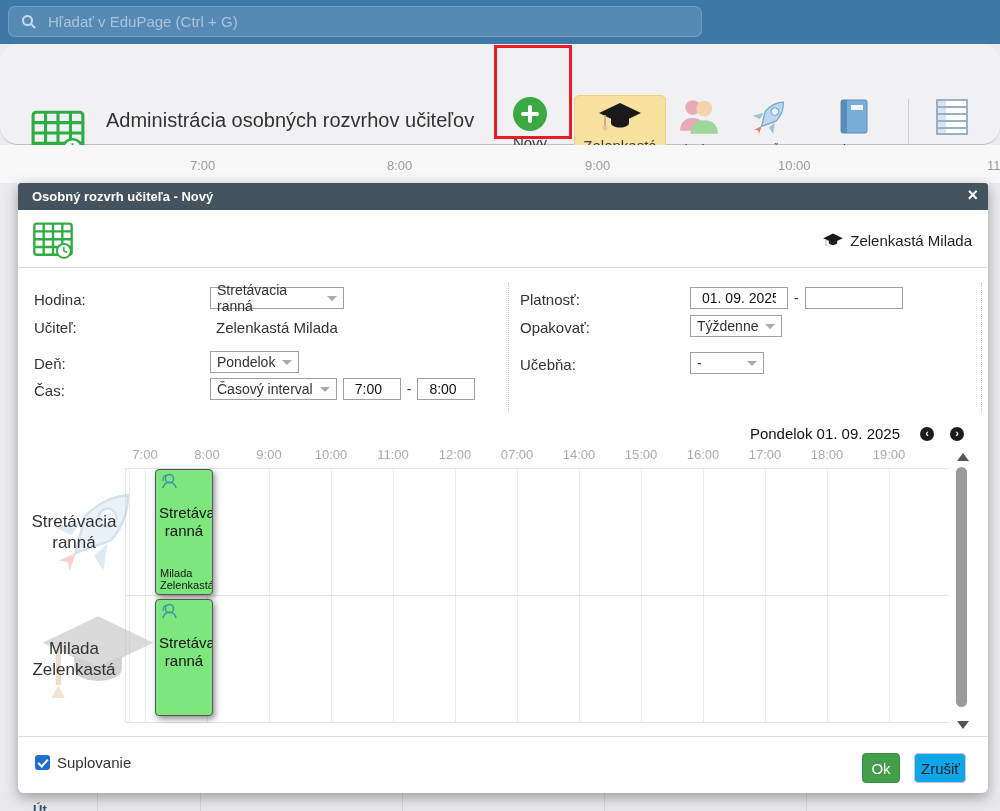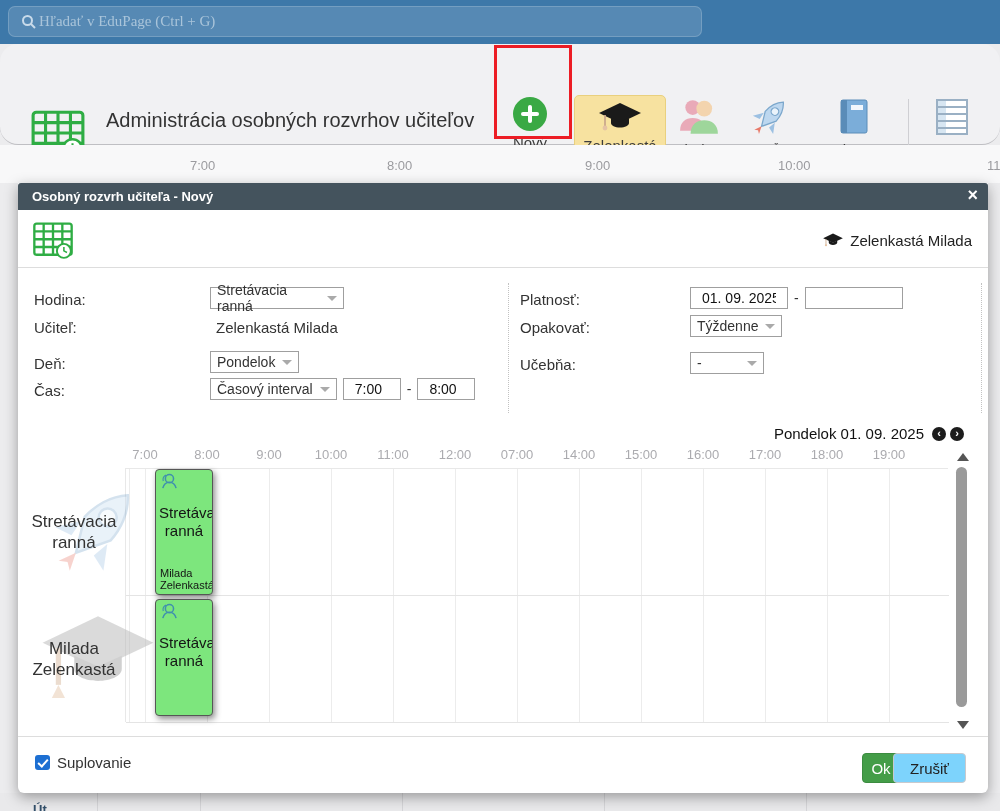--- a/index.html
+++ b/index.html
@@ -5,21 +5,21 @@
   html,body{margin:0;padding:0;}
   #screen{position:relative;width:1000px;height:811px;overflow:hidden;background:#ececee;
           font-family:"Liberation Sans","DejaVu Sans",sans-serif;color:#333;}
   .abs{position:absolute;}
 
   
   .topbar{left:0;top:0;width:1000px;height:44px;background:#3d78a9;}
   .searchbox{position:absolute;left:8px;top:6px;width:694px;height:31px;border-radius:7px;
              background:rgba(255,255,255,.13);border:1px solid rgba(255,255,255,.18);
              display:flex;align-items:center;padding-left:12px;box-sizing:border-box;}
-  .searchbox input{background:transparent;border:none;outline:none;color:#dce9f4;font-size:15px;width:600px;font-family:Liberation Serif, serif;}
+  .searchbox input{background:transparent;border:none;outline:none;color:#dce9f4;font-size:15px;width:600px;margin-left:9px;font-family:Liberation Sans, sans-serif;}
   .searchbox input::placeholder{color:#a9c4da;}
 
   
   .appheader{left:0;top:44px;width:1000px;height:101px;background:#f1f1f3;border-bottom:1px solid #bfbfc3;box-sizing:border-box;border-radius:18px;}
   .apptitle{position:absolute;left:106px;top:63px;width:370px;font-size:20px;line-height:27px;color:#333;}
   .hbtn{position:absolute;display:flex;flex-direction:column;align-items:center;cursor:pointer;}
   .hbtn .lbl{font-size:15px;color:#3c3c3c;margin-top:3px;text-align:center;line-height:17px;white-space:nowrap;}
   .plus-circle{width:34px;height:34px;border-radius:50%;background:#3aa944;position:relative;}
   .plus-circle::before,.plus-circle::after{content:"";position:absolute;background:#fff;border-radius:2px;}
   .plus-circle::before{left:8px;top:15px;width:18px;height:4px;}
@@ -51,21 +51,21 @@
   
   .flabel{position:absolute;font-size:15px;color:#333;}
   .fctl{position:absolute;display:flex;align-items:center;gap:6px;font-size:14px;}
   .sel{height:22px;border:1px solid #9f9f9f;background:#fff;display:flex;align-items:center;
        padding:0 6px;box-sizing:border-box;gap:7px;cursor:pointer;}
   .sel .sa{width:0;height:0;border-left:5px solid transparent;border-right:5px solid transparent;border-top:5px solid #aaa;}
   .tin{height:22px;border:1px solid #9f9f9f;box-sizing:border-box;font-size:14px;padding:0 11px;font-family:inherit;color:#111;}
   .dotsep{position:absolute;border-left:1px dotted #c2c2c2;}
 
   
-  .datenav{position:absolute;right:24px;top:242px;display:flex;align-items:center;gap:4px;font-size:15px;color:#111;}
+  .datenav{position:absolute;right:24px;top:242px;display:flex;align-items:center;gap:16px;font-size:15px;color:#111;}
   .navcirc{width:14px;height:14px;border-radius:50%;background:#1c1c1c;color:#fff;font-size:11px;font-weight:bold;
            display:flex;align-items:center;justify-content:center;line-height:1;cursor:pointer;padding-bottom:1px;box-sizing:border-box;}
 
   
   .ghours{position:absolute;left:107px;top:264px;width:760px;height:16px;}
   .ghours span{position:absolute;top:0;width:44px;text-align:center;font-size:13px;color:#ababaf;}
   .gridbox{position:absolute;left:107px;top:285px;width:823px;height:254px;background:#fff;
            border-top:1px solid #e8e8e8;border-left:1px solid #e8e8e8;box-sizing:border-box;
            background-image:repeating-linear-gradient(90deg,#ececec 0 1px,transparent 1px 62px);
            background-position:19px 0;}
@@ -85,21 +85,21 @@
   .sb-dn{bottom:0;border-top:8px solid #555;}
   .sb-thumb{position:absolute;left:2px;top:18px;width:11px;height:240px;border-radius:6px;background:#9a9a9a;cursor:pointer;}
 
   
   .mfooter{position:absolute;left:0;top:553px;width:100%;height:57px;border-top:1px solid #ddd;box-sizing:border-box;}
   .chkrow{position:absolute;left:17px;top:17px;display:flex;align-items:center;gap:7px;font-size:15px;color:#333;cursor:pointer;}
   .chk{width:15px;height:15px;border-radius:3px;background:#1d6fd2;position:relative;}
   .chk::after{content:"";position:absolute;left:5px;top:2px;width:4px;height:8px;border:solid #fff;border-width:0 2px 2px 0;transform:rotate(42deg);}
   .okbtn{position:absolute;right:88px;top:16px;width:38px;height:30px;background:#449d48;border:1px solid #3c8c40;border-radius:4px;
          color:#fff;font-size:15px;font-family:inherit;cursor:pointer;padding-left:6px;}
-  .cancelbtn{position:absolute;right:22px;top:16px;width:73px;height:30px;background:#7dd3fc;border:1px solid #c9c9cd;border-radius:4px;
+  .cancelbtn{position:absolute;right:22px;top:16px;width:52px;height:30px;background:#0ea5e9;border:1px solid #c9c9cd;border-radius:4px;
          color:#222;font-size:15px;font-family:inherit;cursor:pointer;}
 </style>
 </head>
 <body>
 
 <div id="screen">
 
   <div class="abs topbar">
     <div class="searchbox">
       <svg width="16" height="16" viewBox="0 0 16 16">

